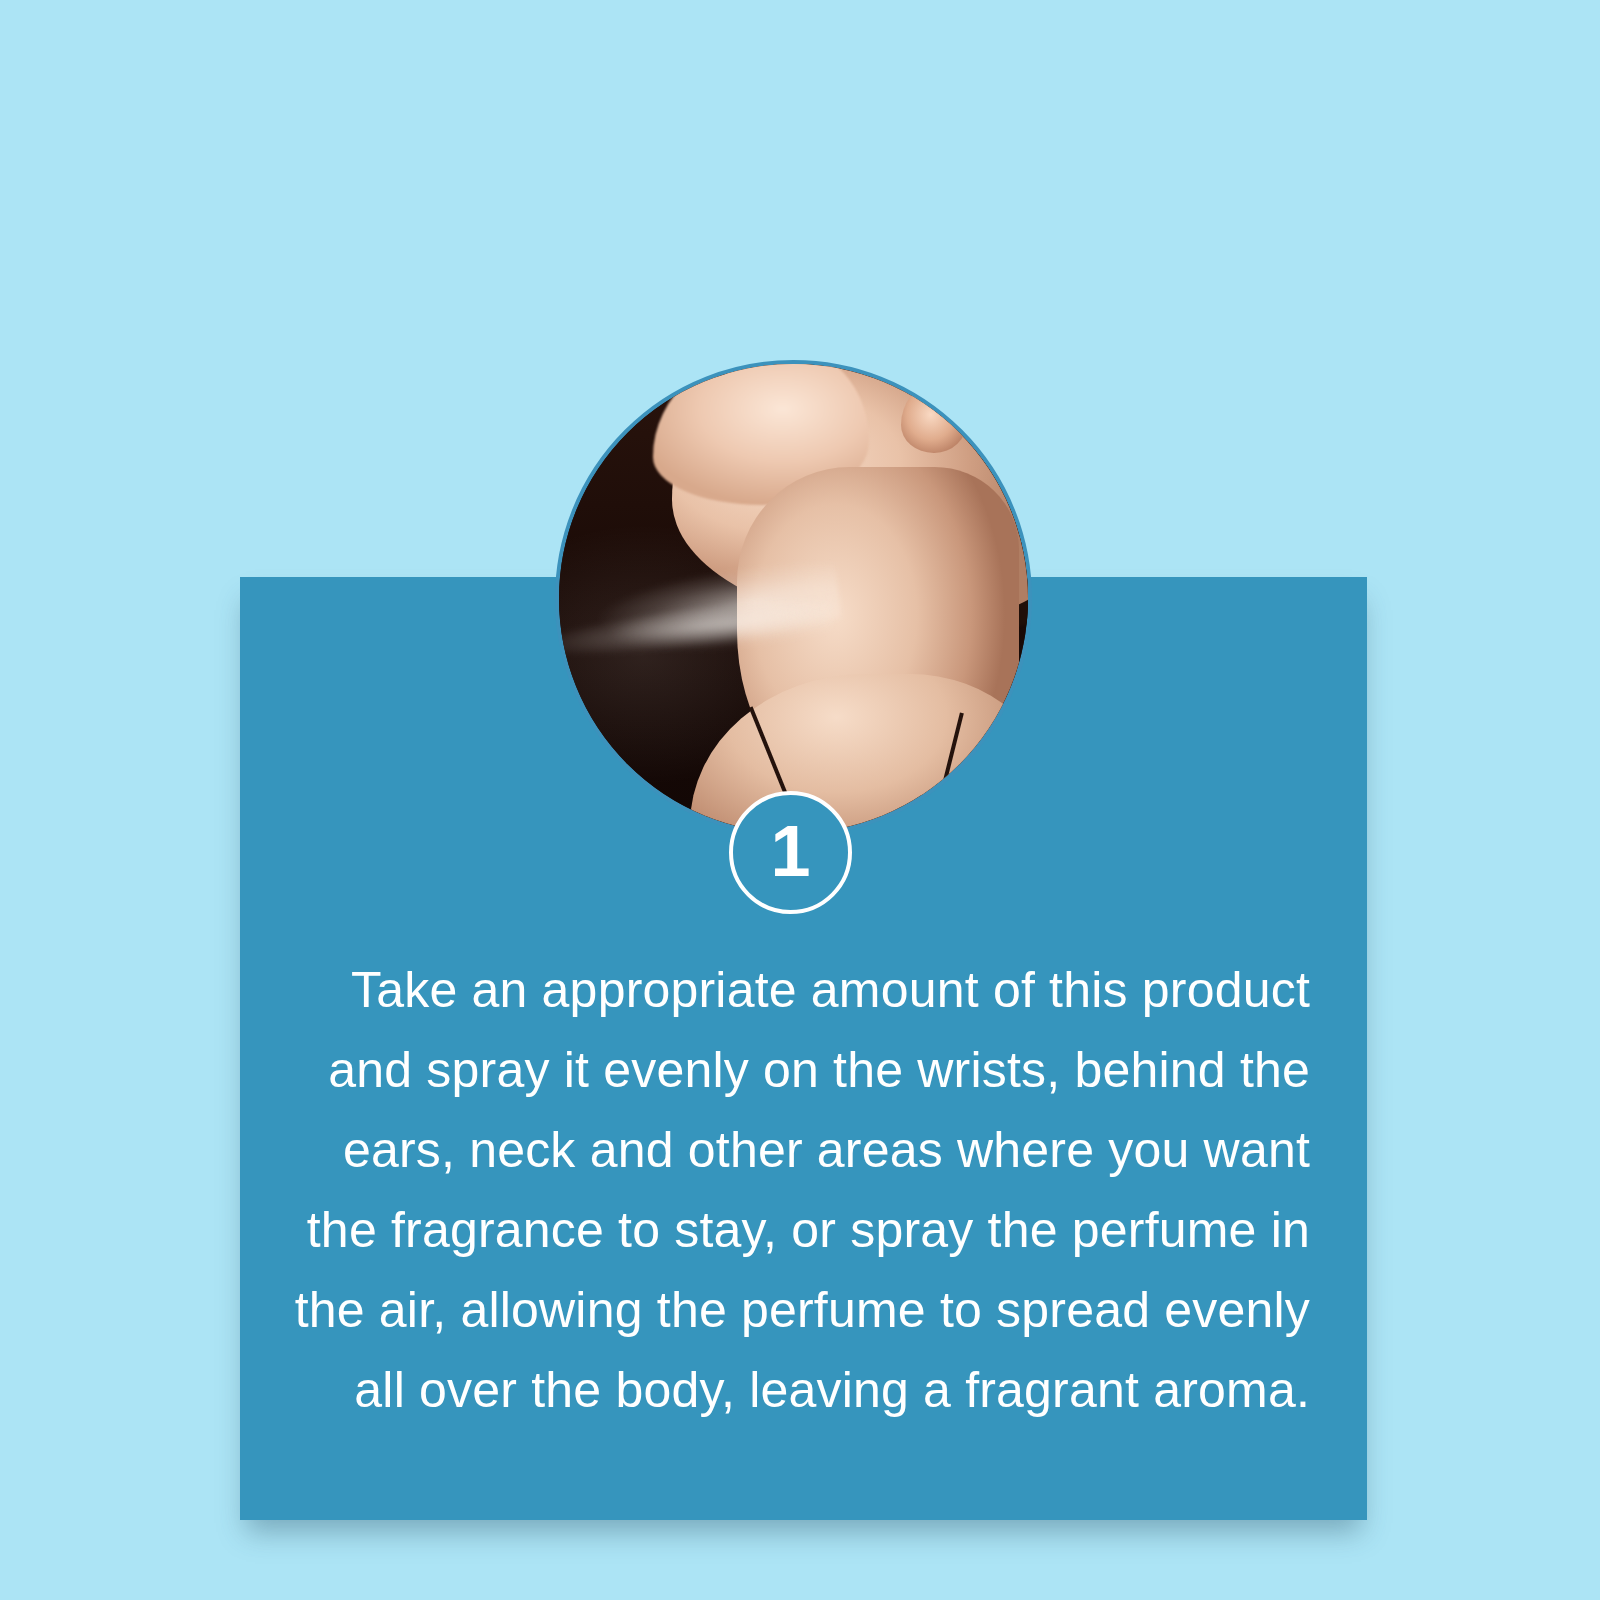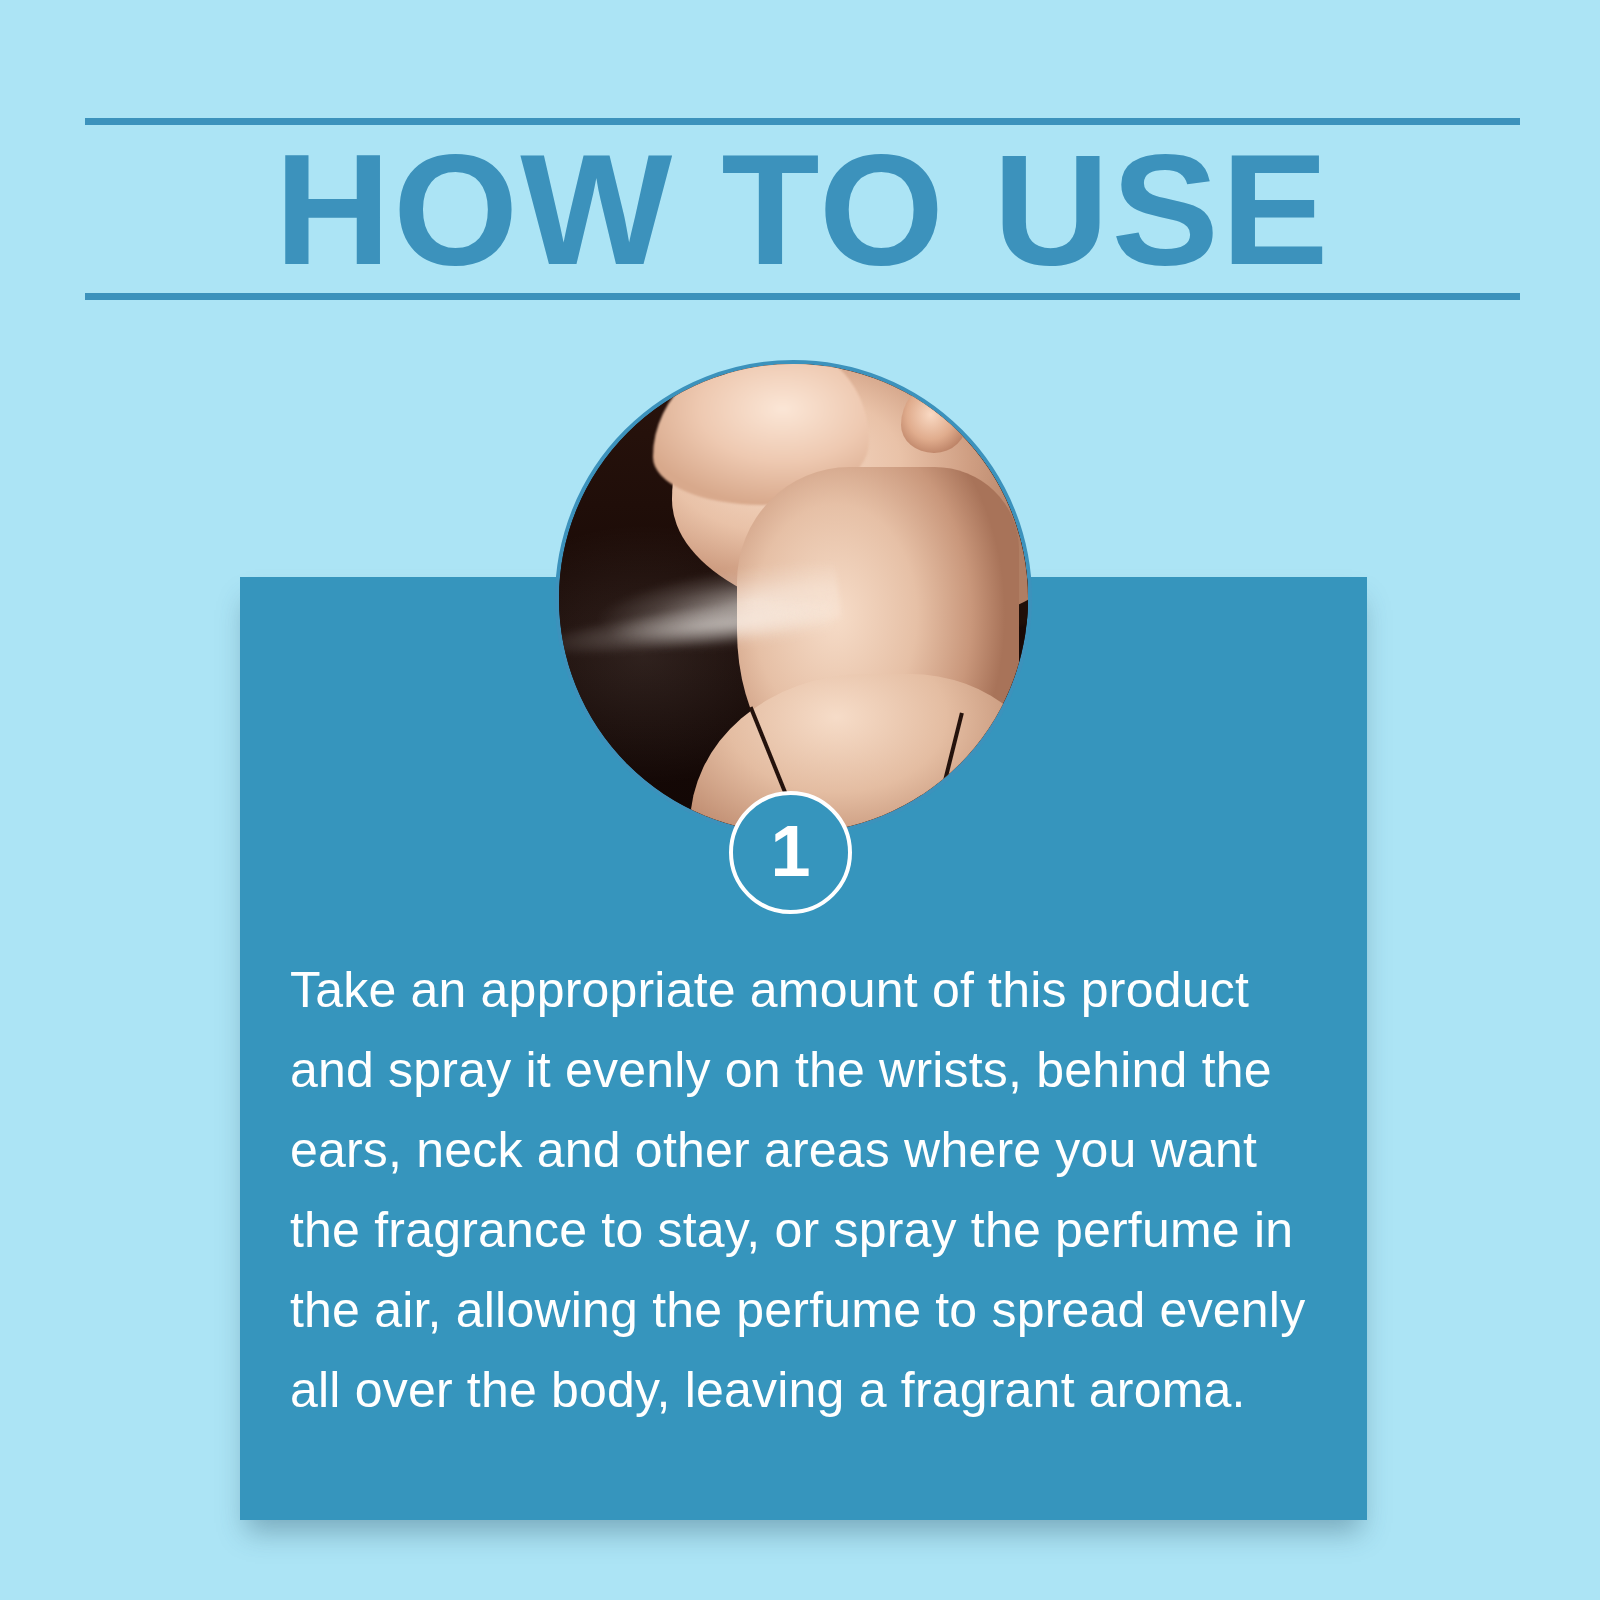--- a/index.html
+++ b/index.html
@@ -221,39 +221,34 @@
     line-height: 1;
     margin-top: -4px;
   }
 
   
   .body-copy {
     position: absolute;
     left: 290px;
     top: 950px;
     width: 1020px;
-    text-align: left;
+    text-align: right;
     color: #ffffff;
     font-family: "Liberation Sans Narrow", "Liberation Sans", sans-serif;
     font-weight: 400;
     font-size: 50px;
     line-height: 80px;
     letter-spacing: 0.2px;
   }
 </style>
 </head>
 <body>
 
 <div id="page">
 
-  <div class="header-block">
-    <div class="rule rule-top"></div>
-    <div class="page-title">HOW TO USE</div>
-    <div class="rule rule-bottom"></div>
-  </div>
 
   <div class="content-panel"></div>
 
   <div class="photo-circle">
     <div class="photo-art">
       <div class="hair"></div>
       <div class="skin-head"></div>
       <div class="jaw"></div>
       <div class="neck-column"></div>
       <div class="ear"></div>

